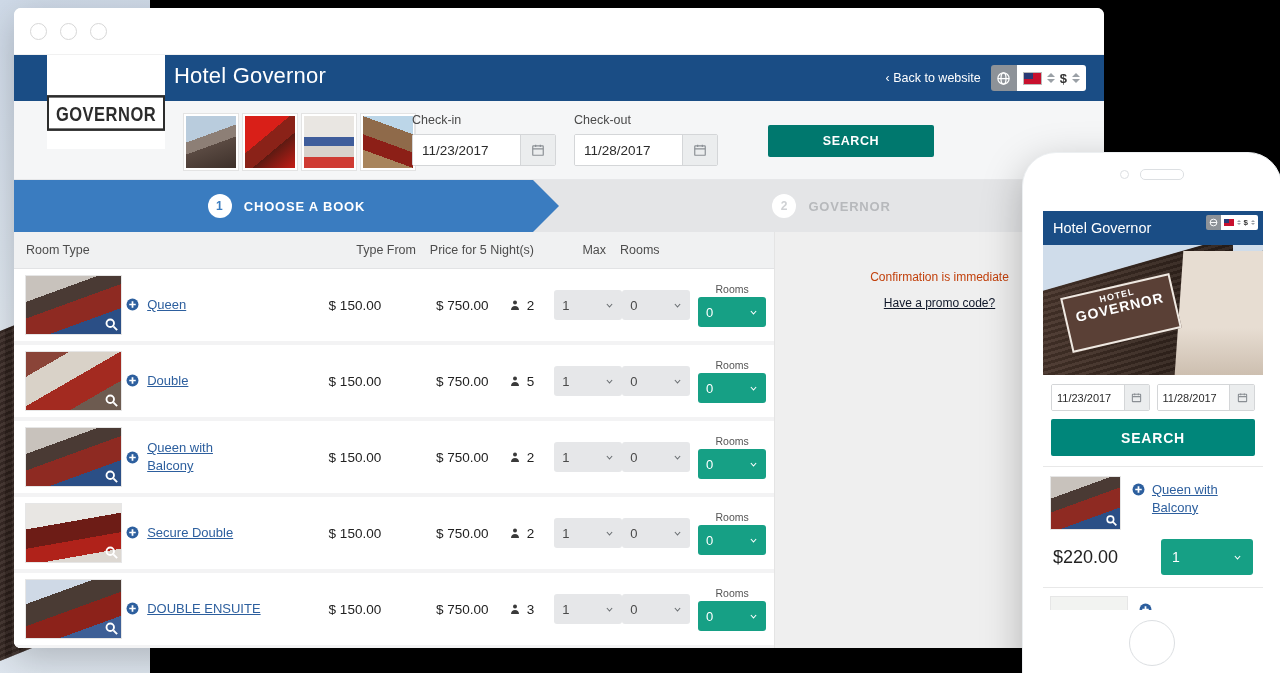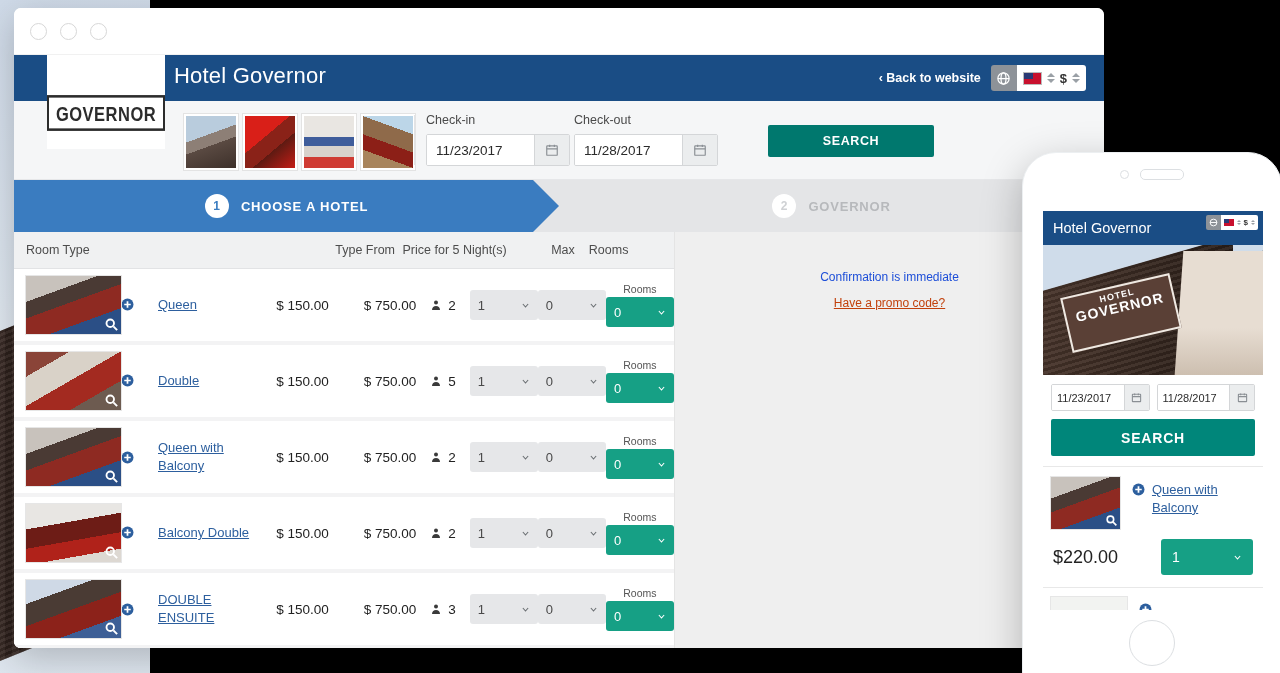--- a/index.html
+++ b/index.html
@@ -67,21 +67,21 @@
     color: #2c2c2c; transform: scaleY(1.28); margin-top: 22px;
   }
   .site-title {
     position: absolute; left: 160px; top: 8px;
     font-size: 22px; color: #ffffff; font-weight: 400; letter-spacing: .2px;
   }
   .topbar-right {
     position: absolute; right: 18px; top: 0; height: 46px;
     display: flex; align-items: center; gap: 10px;
   }
-  .back-link { color: #fff; font-size: 12.5px; font-weight: 700; text-decoration: none; }
+  .back-link { color: #fff; font-size: 12.5px; font-weight: 400; text-decoration: none; }
   .loc-widget { display: flex; align-items: center; height: 26px; }
   .globe-btn {
     width: 26px; height: 26px; background: #8d9298; border-radius: 3px 0 0 3px;
     display: flex; align-items: center; justify-content: center;
   }
   .globe-btn svg { width: 15px; height: 15px; }
   .loc-fields {
     height: 26px; background: #fff; border-radius: 0 3px 3px 0;
     display: flex; align-items: center; padding: 0 6px; gap: 5px;
   }
@@ -109,21 +109,21 @@
     position: relative; display: flex; align-items: center;
   }
   .thumbs { position: absolute; left: 170px; top: 13px; display: flex; gap: 5px; }
   .thumb { width: 50px; height: 52px; border: 2px solid #fff; box-shadow: 0 0 0 1px #e3e3e3; background-size: cover; }
   .t1 { background: linear-gradient(160deg,#b9ccdd 0 38%,#8d7f76 38% 55%,#5a4a42 55%,#3d302a 100%); }
   .t2 { background: linear-gradient(140deg,#d91f18 0 40%,#8a2218 40% 62%,#5d1a12 62%,#c41d16 100%); }
   .t3 { background: linear-gradient(180deg,#e9e6e2 0 40%,#3f5d9b 40% 58%,#d8d2cc 58% 78%,#cf3b33 78%); }
   .t4 { background: linear-gradient(200deg,#bcd6e8 0 26%,#8f6a4a 26% 52%,#8c1f17 52% 74%,#a8845c 74%); }
 
   .date-group { position: absolute; top: 12px; }
-  .dg-in { left: 412px; }
+  .dg-in { left: 398px; }
   .dg-out { left: 560px; }
   .date-label { font-size: 12.5px; color: #4a4a4a; margin-bottom: 7px; }
   .date-field {
     display: flex; width: 142px; height: 30px; border: 1px solid #d4d6d8; background: #fff;
     border-radius: 2px; overflow: hidden;
   }
   .date-field input {
     border: 0; outline: 0; flex: 1; padding-left: 9px; font-size: 13.5px; color: #2b2b2b;
     font-family: "Liberation Sans", sans-serif; background: #fff; min-width: 0;
   }
@@ -153,21 +153,21 @@
   .step-2 { background: #e4e5e7; color: #b7b9bc; }
   .circ {
     width: 24px; height: 24px; border-radius: 50%; background: #fff;
     display: flex; align-items: center; justify-content: center;
     font-size: 12px; font-weight: 700; color: #3a7cc0;
   }
   .step-2 .circ { color: #cfd1d4; }
 
   
   .content { display: flex; background: #fff; height: 418px; }
-  .table-col { width: 660px; }
+  .table-col { width: 760px; }
   .thead {
     height: 36px; background: #f0f1f2; border-bottom: 1px solid #e2e3e5;
     display: flex; align-items: center; font-size: 12.5px; color: #4d4d4d;
   }
   .th-roomtype { width: 290px; padding-left: 12px; }
   .th-price { width: 100px; text-align: right; }
   .th-total { width: 118px; text-align: right; }
   .th-max { width: 72px; text-align: right; }
   .th-rooms { width: 90px; padding-left: 14px; }
 
@@ -183,21 +183,21 @@
   .rimg .mag {
     position: absolute; right: 2px; bottom: 2px; width: 15px; height: 15px;
     color: #fff;
   }
   .rimg .mag svg { width: 15px; height: 15px; display: block; }
   .i-queen   { background: linear-gradient(160deg,#c8c2bc 0 28%,#4a3a34 28% 46%,#8e2a22 46% 72%,#2b4f86 72%); }
   .i-suite   { background: linear-gradient(150deg,#8a4438 0 22%,#d9d2c8 22% 48%,#a32a20 48% 74%,#6d5b50 74%); }
   .i-deluxe  { background: linear-gradient(170deg,#e8e6e3 0 34%,#6d1c16 34% 60%,#b0221a 60% 82%,#ddd8d2 82%); }
   .i-ensuite { background: linear-gradient(160deg,#cfd9e6 0 26%,#4a3b34 26% 50%,#8c221a 50% 76%,#3d5f96 76%); }
 
-  .cell-name { width: 180px; display: flex; align-items: center; gap: 24px; }
+  .cell-name { width: 180px; display: flex; align-items: center; gap: 8px; }
   .plus-icon { flex: 0 0 auto; width: 13px; height: 13px; }
   .plus-icon svg { width: 13px; height: 13px; display: block; }
   .room-link {
     font-size: 13px; color: #2d5f9e; text-decoration: underline; line-height: 1.35; cursor: pointer;
   }
   .cell-price { width: 100px; text-align: right; font-size: 13.5px; color: #222; font-weight: 400; }
   .cell-total { width: 118px; text-align: right; font-size: 13.5px; color: #222; }
   .cell-max { width: 72px; display: flex; align-items: center; justify-content: center; gap: 6px; font-size: 13.5px; color: #222; }
   .cell-max svg { width: 12px; height: 12px; }
 
@@ -216,22 +216,22 @@
 
   
   .side-col { flex: 1; background: #efefef; border-left: 1px solid #e4e4e4; padding-top: 24px; text-align: center; }
   .secure-title { font-size: 16px; color: #333; margin-bottom: 17px; }
   .book-btn {
     display: block; margin: 0 auto; width: 198px; height: 44px;
     background: #73c6bb; color: #fff; border: 0; border-radius: 2px;
     font-size: 15px; font-weight: 700; letter-spacing: .7px; cursor: pointer;
     font-family: "Liberation Sans", sans-serif;
   }
-  .confirm-txt { font-size: 12px; color: #1d4ed8; margin-top: 14px; }
-  .promo-link { font-size: 12px; color: #c2410c; text-decoration: underline; margin-top: 12px; display: inline-block; cursor: pointer; }
+  .confirm-txt { font-size: 12px; color: #c2410c; margin-top: 14px; }
+  .promo-link { font-size: 12px; color: #0f172a; text-decoration: underline; margin-top: 12px; display: inline-block; cursor: pointer; }
 
   
   .phone {
     position: absolute; left: 1022px; top: 152px; width: 258px; height: 521px;
     background: #ffffff; border-radius: 34px 34px 0 0;
     box-shadow: 0 12px 40px rgba(0,0,0,.25);
     border: 1px solid #eceff1;
     overflow: hidden;
   }
   .phone-top { height: 42px; display: flex; align-items: center; justify-content: center; gap: 11px; }
@@ -410,21 +410,21 @@
             </div>
           </div>
         </div>
 
         <button class="search-btn">SEARCH</button>
       </div>
 
       <div class="steps">
         <div class="step step-1">
           <div class="circ">1</div>
-          <span>CHOOSE A HOTEL</span>
+          <span>CHOOSE A BOOK</span>
         </div>
         <div class="step step-2">
           <div class="circ">2</div>
           <span>GOVERNOR</span>
         </div>
       </div>
 
       <div class="content">
 
         <div class="table-col">
@@ -633,21 +633,21 @@
                   </span>
               </div>
             </div>
             <div class="cell-name">
               <span class="plus-icon">
                   <svg viewBox="0 0 24 24">
                     <circle cx="12" cy="12" r="11" fill="#2d5f9e"></circle>
                     <path d="M12 6v12M6 12h12" stroke="#fff" stroke-width="3.2"></path>
                   </svg>
                 </span>
-              <span class="room-link">Balcony Double</span>
+              <span class="room-link">Secure Double</span>
             </div>
             <div class="cell-price">$ 150.00</div>
             <div class="cell-total">$ 750.00</div>
             <div class="cell-max">
               <svg viewBox="0 0 24 24" fill="#3a3a3a">
                   <circle cx="12" cy="7" r="4"></circle>
                   <path d="M4 22c0-5 3.6-8 8-8s8 3 8 8z"></path>
                 </svg>
               <span>2</span>
             </div>

